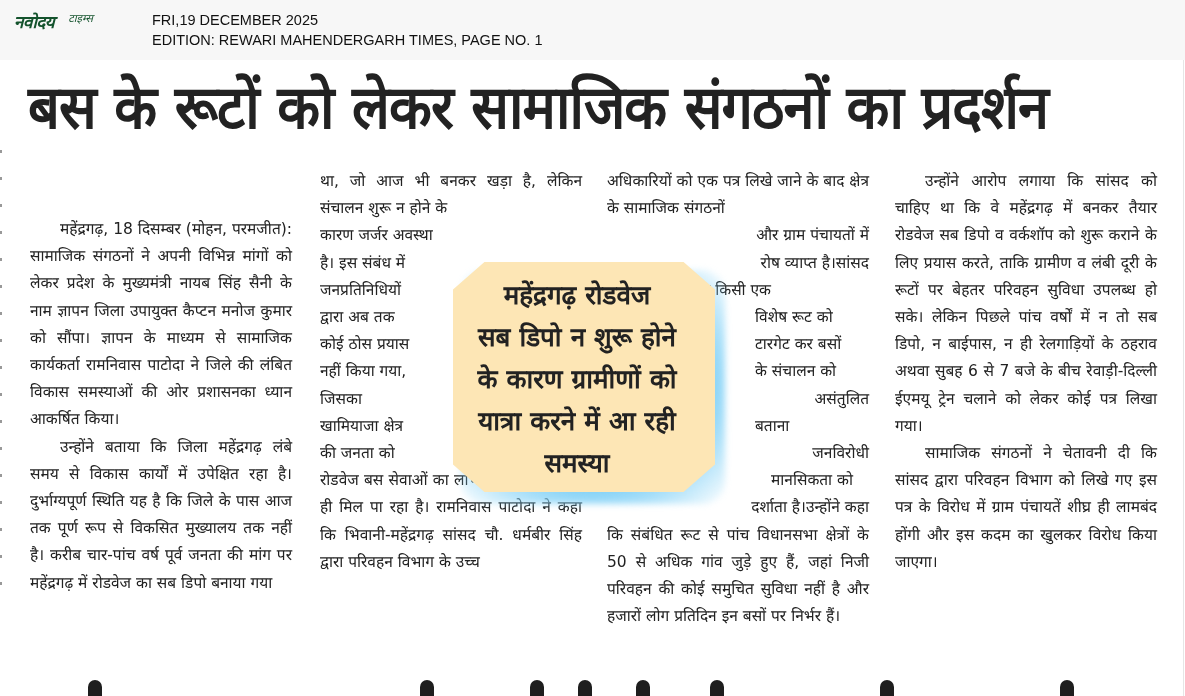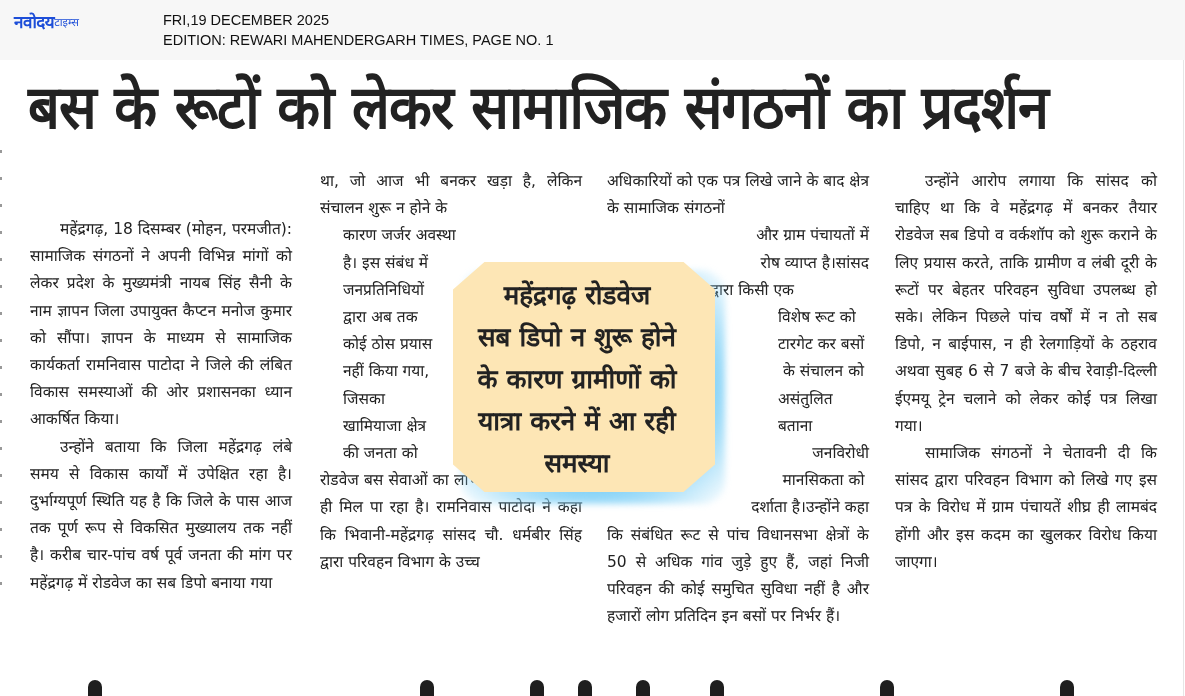--- a/index.html
+++ b/index.html
@@ -9,27 +9,28 @@
     font-family: "DejaVu Sans", sans-serif;
     color: #1e1e1e;
     position: relative;
   }
   .topbar {
     position: absolute; left: 0; top: 0; width: 1185px; height: 60px;
     background: #f7f7f7;
   }
   .logo {
     position: absolute; left: 14px; top: 10px;
-    display: flex; align-items: center;
-    color: #1d4ed8;
+    display: flex; align-items: flex-start;
+    color: #14532d;
+    font-style: italic;
   }
   .logo-main { font-size: 17px; font-weight: bold; letter-spacing: -0.5px; }
-  .logo-sub { font-size: 11px; margin-left: 0; }
+  .logo-sub { font-size: 11px; margin-left: 14px; }
   .edition {
-    position: absolute; left: 163px; top: 10px;
+    position: absolute; left: 152px; top: 10px;
     font-family: "Liberation Sans", sans-serif;
     font-size: 14.5px; line-height: 20px; color: #111;
   }
   .right-rule {
     position: absolute; left: 1183px; top: 60px; width: 1px; height: 636px; background: #e6e6e6;
   }
   .headline {
     position: absolute; left: 28px; top: 66px; width: 1140px; height: 82px;
     font-family: "DejaVu Sans", sans-serif; font-weight: bold;
     font-size: 60px; line-height: 82px; color: #222;
@@ -41,21 +42,21 @@
     font-family: "DejaVu Sans", sans-serif;
     font-size: 15.5px; line-height: 27.2px; color: #222;
     text-align: justify;
   }
   .col p { margin: 0; }
   .col .indent { text-indent: 30px; }
   .c1 { left: 30px; width: 262px; margin-top: 48px; }
   .c2 { left: 320px; width: 262px; }
   .c3 { left: 607px; width: 262px; }
   .c4 { left: 895px; width: 262px; }
-  .col-line { display: block; white-space: nowrap; margin-left: 23px; }
+  .col-line { display: block; white-space: nowrap; }
   .side-marks {
     position: absolute; left: 0; top: 150px; width: 4px; height: 490px;
   }
   .side-marks span { display:block; width: 2px; height: 3px; background: #999; margin-bottom: 24px; }
   .callout {
     position: absolute; left: 453px; top: 262px; width: 268px; height: 236px;
   }
   .callout-shadow {
     position: absolute; left: 8px; top: 8px; right: -4px; bottom: -6px;
     background: radial-gradient(ellipse at center, #49b8f0 0%, #7fd0f6 60%, rgba(255,255,255,0) 100%);
@@ -140,22 +141,22 @@
 </div>
 
 <div class="col c3">
   <p>अधिकारियों को एक पत्र लिखे जाने के बाद क्षेत्र के सामाजिक संगठनों</p>
   <div style="text-align:right;">
     <span class="col-line">और ग्राम पंचायतों में</span>
     <span class="col-line">रोष व्याप्त है।सांसद</span>
     <span class="col-line" style="text-align:left; padding-left:80px;">द्वारा किसी एक</span>
     <span class="col-line" style="text-align:left; padding-left:148px;">विशेष रूट को</span>
     <span class="col-line" style="text-align:left; padding-left:148px;">टारगेट कर बसों</span>
-    <span class="col-line" style="text-align:center; padding-left:148px;">के संचालन को</span>
-    <span class="col-line" style="text-align:left; padding-left:148px;">असंतुलित</span>
+    <span class="col-line" style="text-align:left; padding-left:148px;">के संचालन को</span>
+    <span class="col-line" style="text-align:right; padding-left:148px;">असंतुलित</span>
     <span class="col-line" style="text-align:left; padding-left:148px;">बताना</span>
     <span class="col-line" style="text-align:right; padding-left:148px;">जनविरोधी</span>
     <span class="col-line" style="text-align:center; padding-left:148px;">मानसिकता को</span>
     <span class="col-line" style="text-align:right;">दर्शाता है।उन्होंने कहा</span>
   </div>
   <p>कि संबंधित रूट से पांच विधानसभा क्षेत्रों के 50 से अधिक गांव जुड़े हुए हैं, जहां निजी परिवहन की कोई समुचित सुविधा नहीं है और हजारों लोग प्रतिदिन इन बसों पर निर्भर हैं।</p>
 </div>
 
 <div class="col c4">
   <p class="indent">उन्होंने आरोप लगाया कि सांसद को चाहिए था कि वे महेंद्रगढ़ में बनकर तैयार रोडवेज सब डिपो व वर्कशॉप को शुरू कराने के लिए प्रयास करते, ताकि ग्रामीण व लंबी दूरी के रूटों पर बेहतर परिवहन सुविधा उपलब्ध हो सके। लेकिन पिछले पांच वर्षों में न तो सब डिपो, न बाईपास, न ही रेलगाड़ियों के ठहराव अथवा सुबह 6 से 7 बजे के बीच रेवाड़ी-दिल्ली ईएमयू ट्रेन चलाने को लेकर कोई पत्र लिखा गया।</p>

